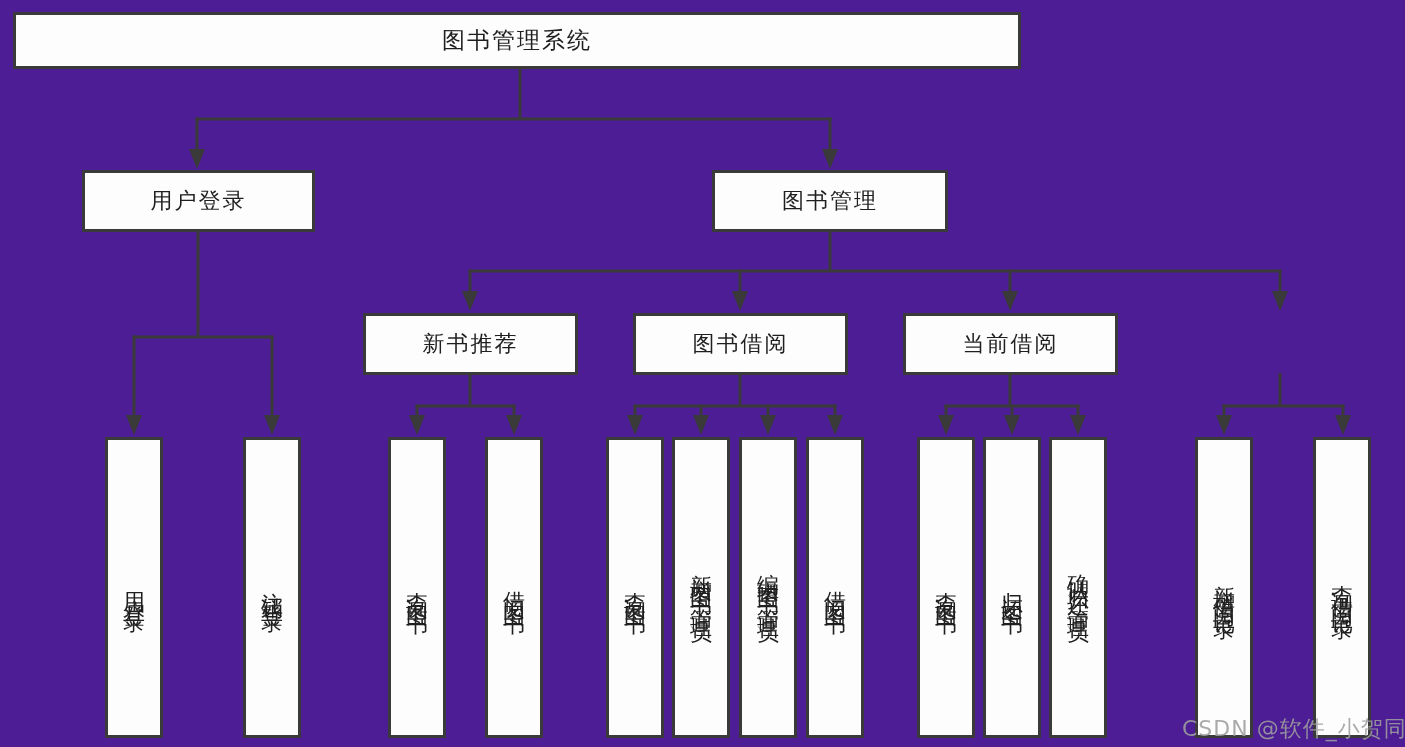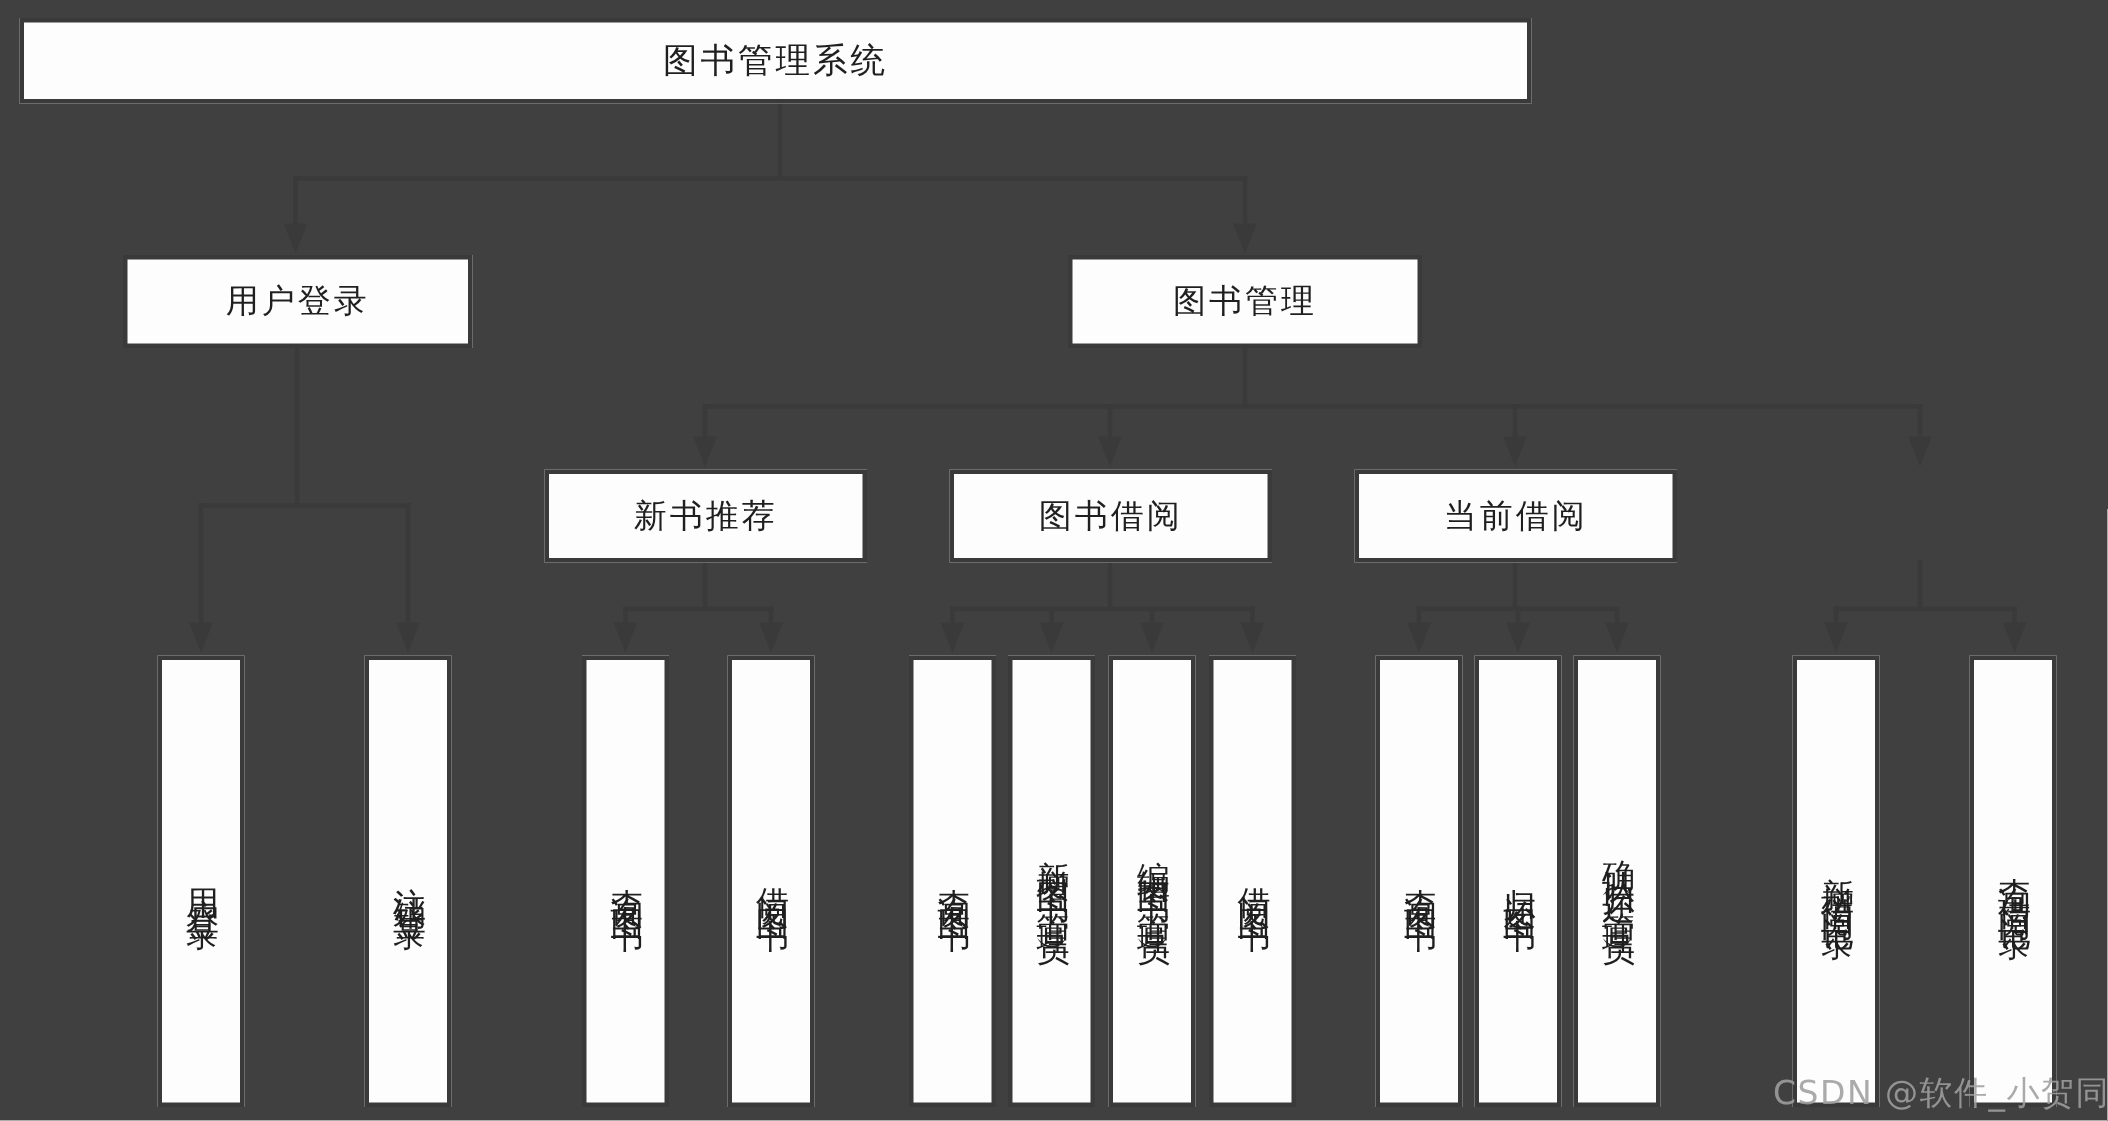--- a/index.html
+++ b/index.html
@@ -1,19 +1,19 @@
 <!DOCTYPE html>
 <html><head>
 <meta charset="utf-8">
 <style>
   html, body { margin: 0; padding: 0; background: #ffffff; }
   #canvas {
     position: relative;
     width: 1405px; height: 747px;
-    background: #404040;
+    background: #4c1d95;
     font-family: "DejaVu Sans", "Liberation Sans", sans-serif;
     color: #1f1f1f;
     overflow: hidden;
   }
   #wires { position: absolute; left: 0; top: 0; width: 1405px; height: 747px; }
   #wires line { stroke: #3a3a3a; stroke-width: 3; }
   #wires polygon { fill: #3a3a3a; stroke: none; }
 
   .hbox {
     position: absolute;

